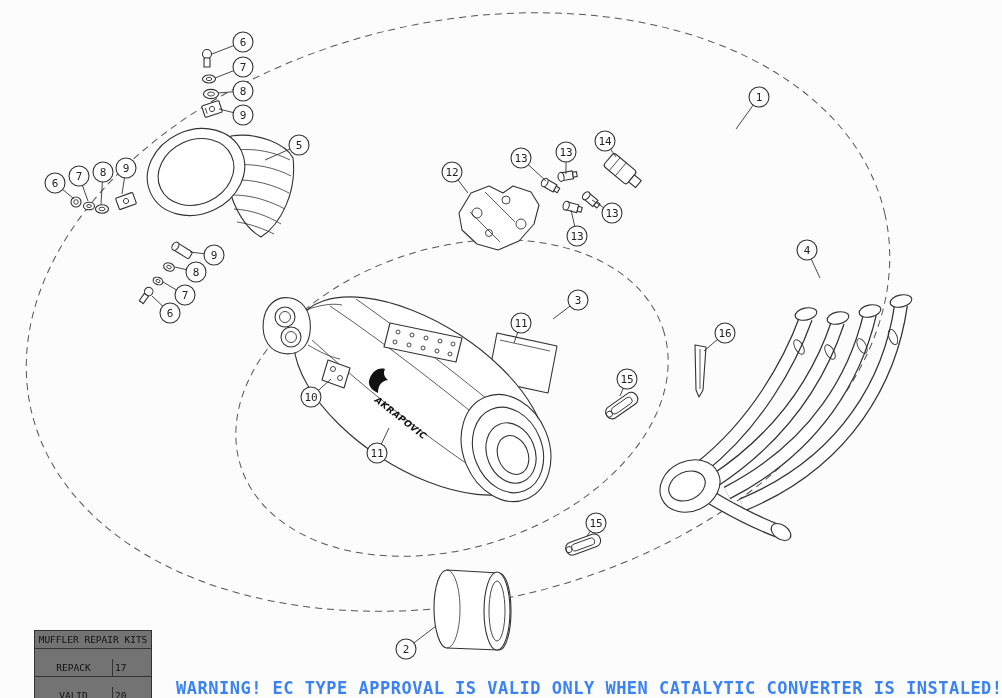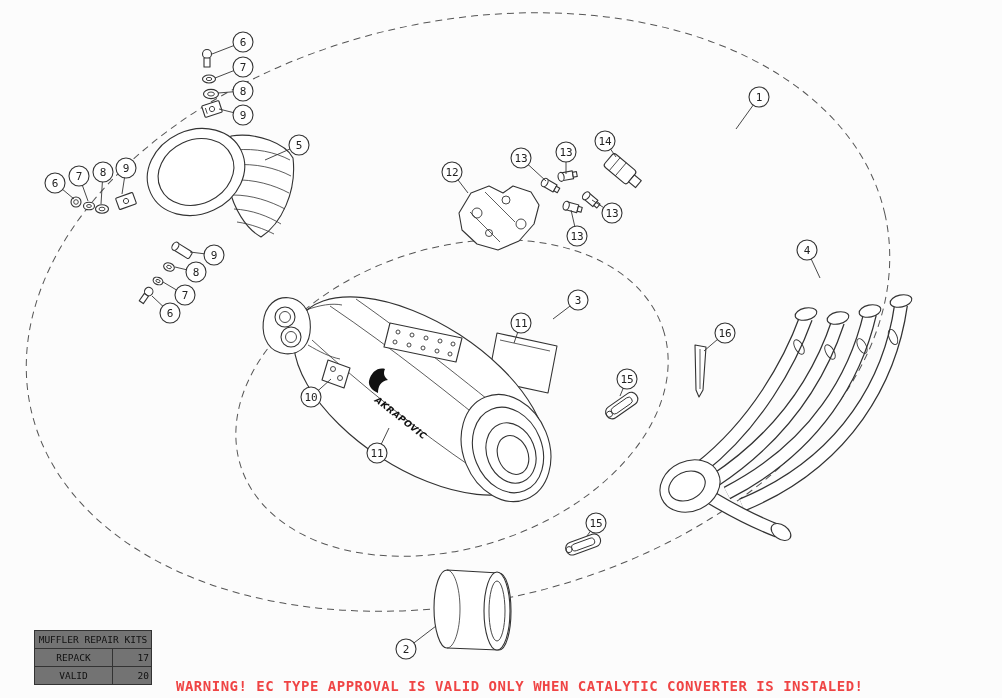--- a/index.html
+++ b/index.html
@@ -22,27 +22,27 @@
     text-anchor:middle;dominant-baseline:central;}
   .brand{font:italic bold 9px "DejaVu Sans",sans-serif;fill:#111;letter-spacing:.5px;}
 
   .repair-table{
     position:absolute;left:34px;top:630px;width:118px;background:#737373;
     border:1px solid #333;font-size:9.5px;color:#111;box-sizing:border-box;
   }
   .rt-title{padding:3px 2px;text-align:center;border-bottom:1px solid #333;white-space:nowrap;}
   .rt-row{display:flex;border-bottom:1px solid #333;}
   .rt-row:last-child{border-bottom:none;}
-  .rt-cell{padding:3px 2px;box-sizing:border-box;}
+  .rt-cell{padding:3px 2px;box-sizing:border-box;margin-top:10px;}
   .rt-cell.name{flex:1;border-right:1px solid #333;text-align:center;}
-  .rt-cell.val{width:38px;text-align:right;}
+  .rt-cell.val{width:38px;text-align:left;}
 
   .warning{
     position:absolute;left:176px;top:678px;white-space:nowrap;
-    font-weight:600;font-size:14px;letter-spacing:.5px;color:#ef4444;
+    font-weight:600;font-size:17px;letter-spacing:.5px;color:#3b82f6;
   }
 </style>
 </head>
 <body>
 
 <div class="canvas">
 
 <svg viewBox="0 0 1002 698" width="1002" height="698" stroke-linejoin="round">
 
   <g>

